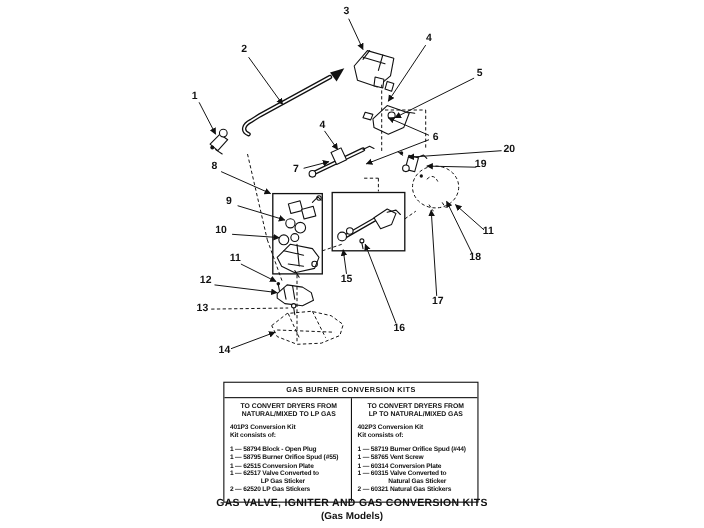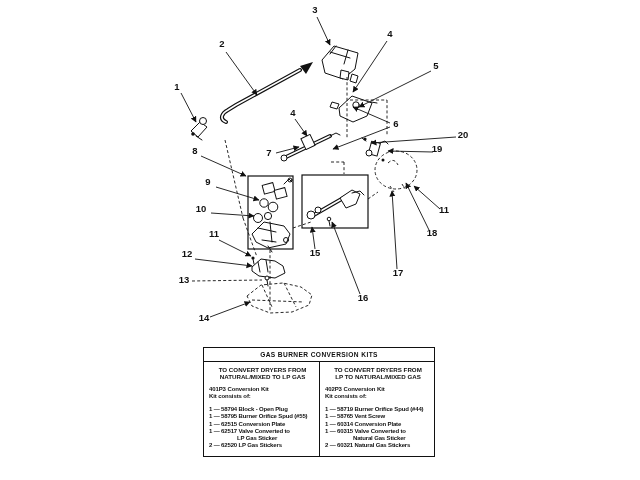--- a/index.html
+++ b/index.html
@@ -244,14 +244,18 @@
             <div>1 — 58765 Vent Screw</div>
             <div>1 — 60314 Conversion Plate</div>
             <div>1 — 60315 Valve Converted to</div>
             <div class="cont">Natural Gas Sticker</div>
             <div>2 — 60321 Natural Gas Stickers</div>
           </div>
       </div>
     </div>
   </div>
 
+  <div class="caption">
+    <div class="caption-l1">GAS VALVE, IGNITER AND GAS CONVERSION KITS</div>
+    <div class="caption-l2">(Gas Models)</div>
+  </div>
 
 </div>
 
 </body></html>

